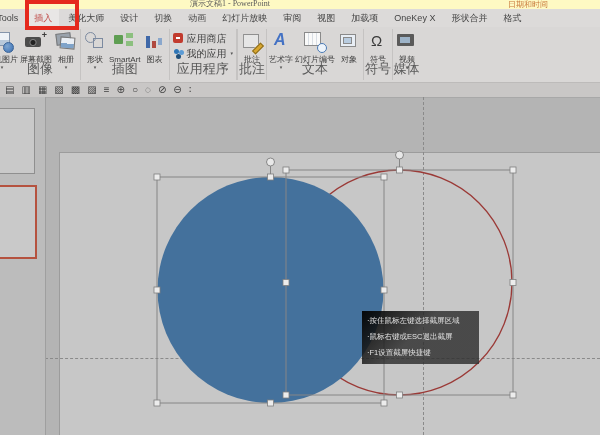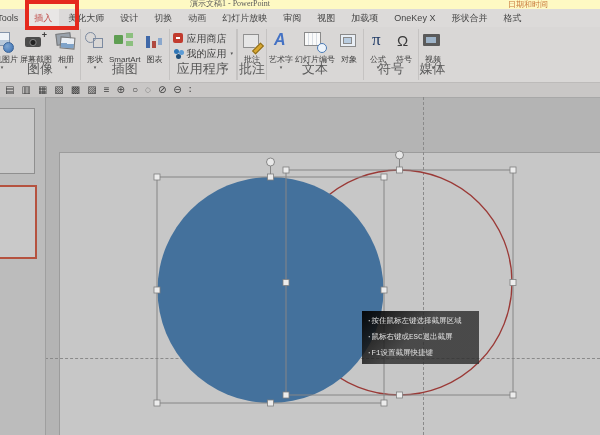--- a/index.html
+++ b/index.html
@@ -120,21 +120,21 @@
   .slide{position:absolute;left:59px;top:152px;width:560px;height:300px;background:#c7c7c7;
          border:1px solid #9c9c9c;z-index:1;}
   .guide-v{position:absolute;left:423px;top:97px;bottom:0;width:0;border-left:1px dashed #8a8a8a;z-index:2;}
   .guide-h{position:absolute;top:358px;left:45px;right:0;height:0;border-top:1px dashed #8a8a8a;z-index:2;}
 
   .scene{position:absolute;left:0;top:0;width:600px;height:435px;z-index:10;pointer-events:none;}
 
   
   .tooltip{position:absolute;left:362px;top:311px;width:112px;padding:2px 0 3px 5px;z-index:30;
            background:linear-gradient(135deg,rgba(0,0,0,.93),rgba(42,42,42,.8) 45%,rgba(46,46,46,.82));
-           color:#e3e3e3;font-size:7.5px;font-family:Liberation Mono, monospace;}
+           color:#e3e3e3;font-size:7.5px;}
   .tline{line-height:16px;white-space:nowrap;}
 </style>
 </head>
 <body>
 
 <div class="titlebar">
   <div class="apptitle">演示文稿1 - PowerPoint</div>
   <div class="ctxgroup">日期和时间</div>
 </div>
 
@@ -236,25 +236,20 @@
         <div class="rbtn">
           <span class="ric ic-object"></span>
           <span class="rlabel">对象</span>
         </div>
       </div>
       <div class="gname">文本</div>
     </div>
     <div class="gsep"></div>
     <div class="rgroup">
       <div class="rrow">
-        <div class="rbtn">
-          <span class="ric ic-equation"></span>
-          <span class="rlabel">公式</span>
-          <span class="rarrow">▾</span>
-        </div>
         <div class="rbtn">
           <span class="ric ic-symbol"></span>
           <span class="rlabel">符号</span>
         </div>
       </div>
       <div class="gname">符号</div>
     </div>
     <div class="gsep"></div>
     <div class="rgroup cut">
       <div class="rrow">

